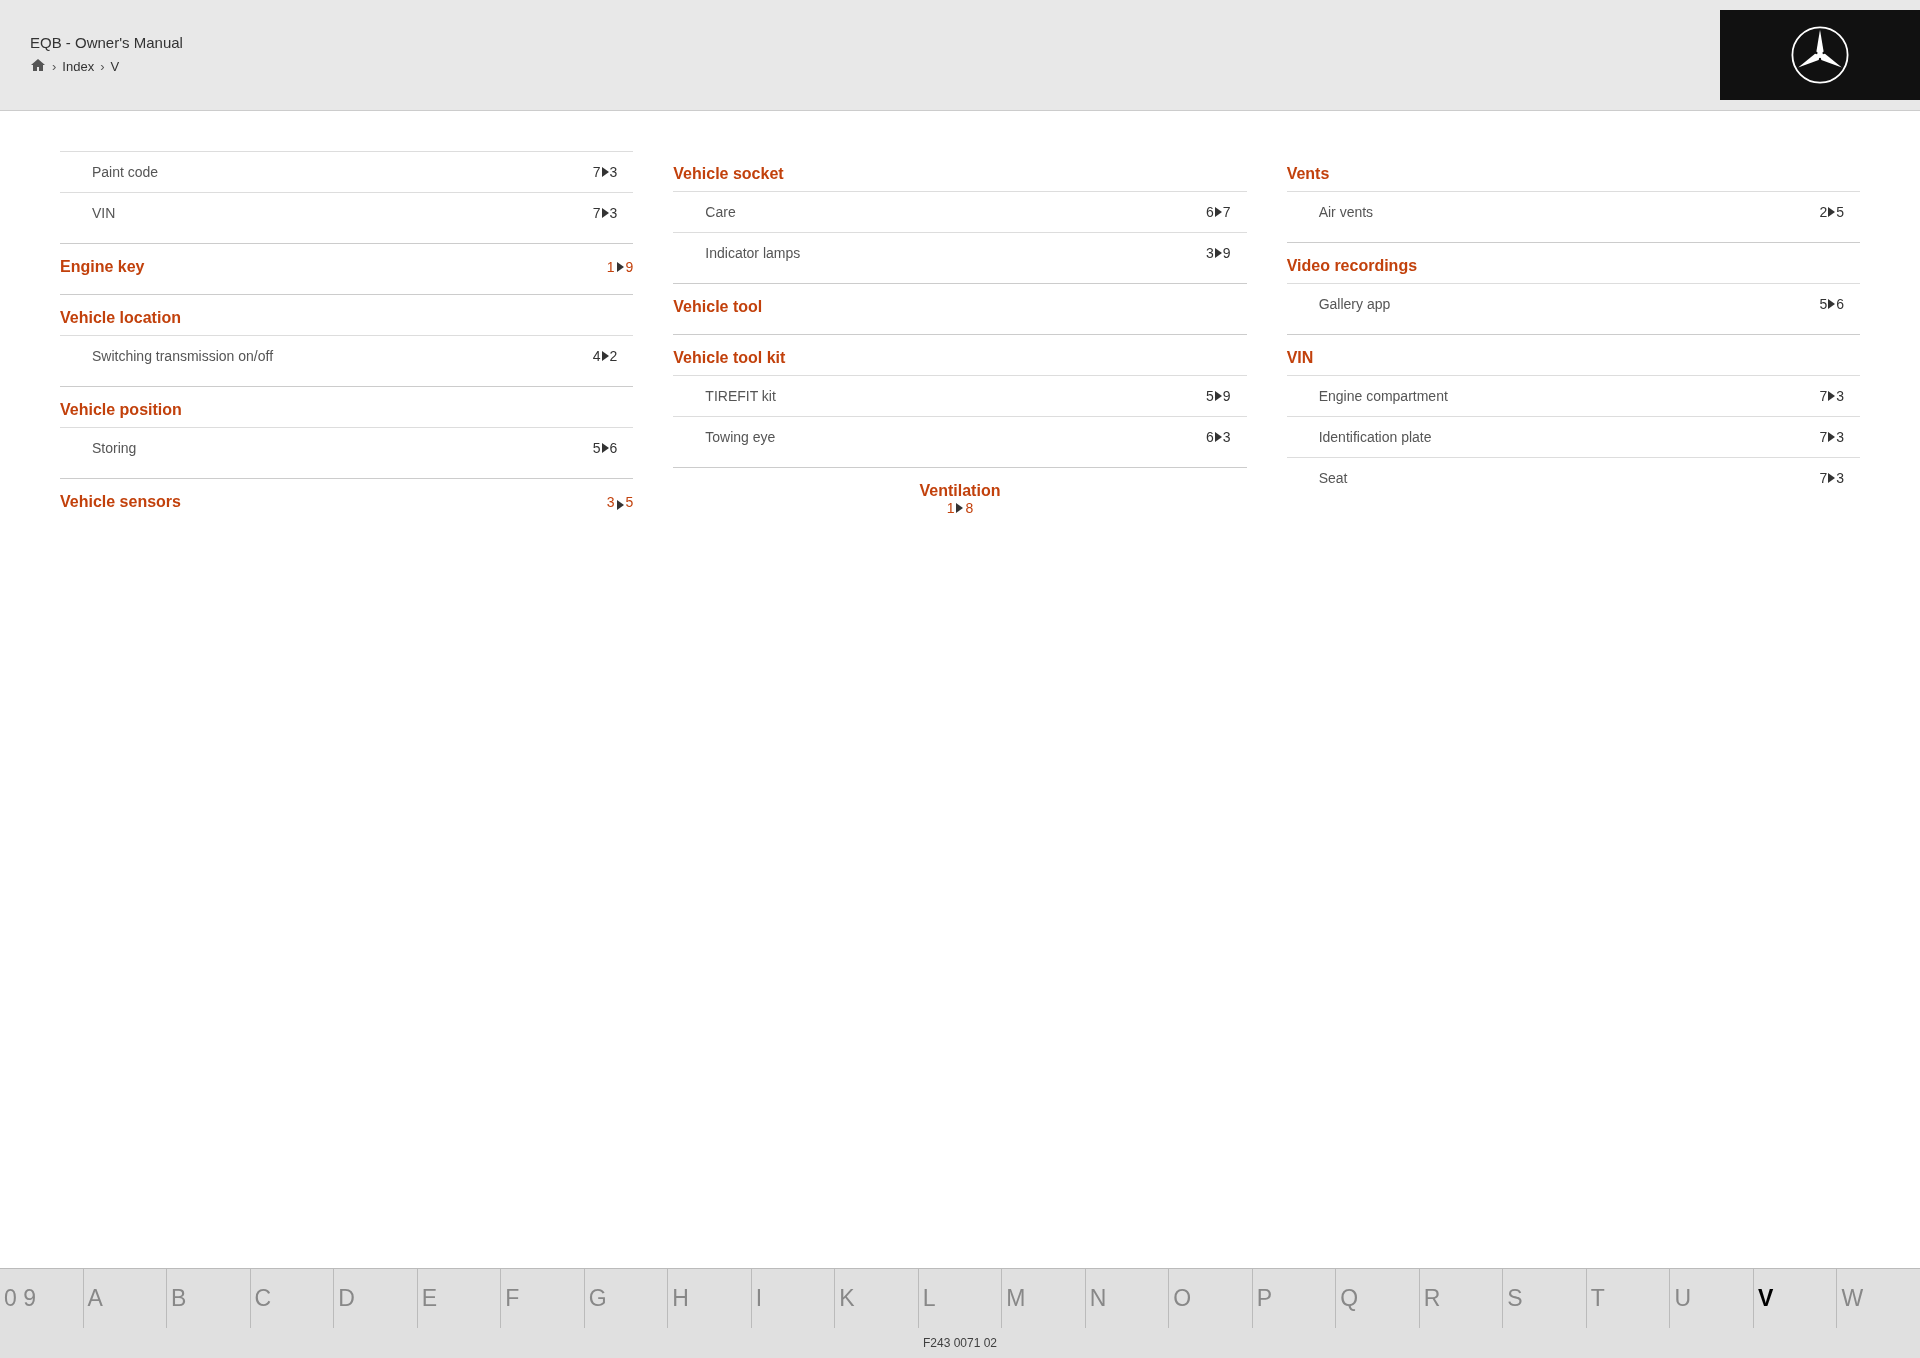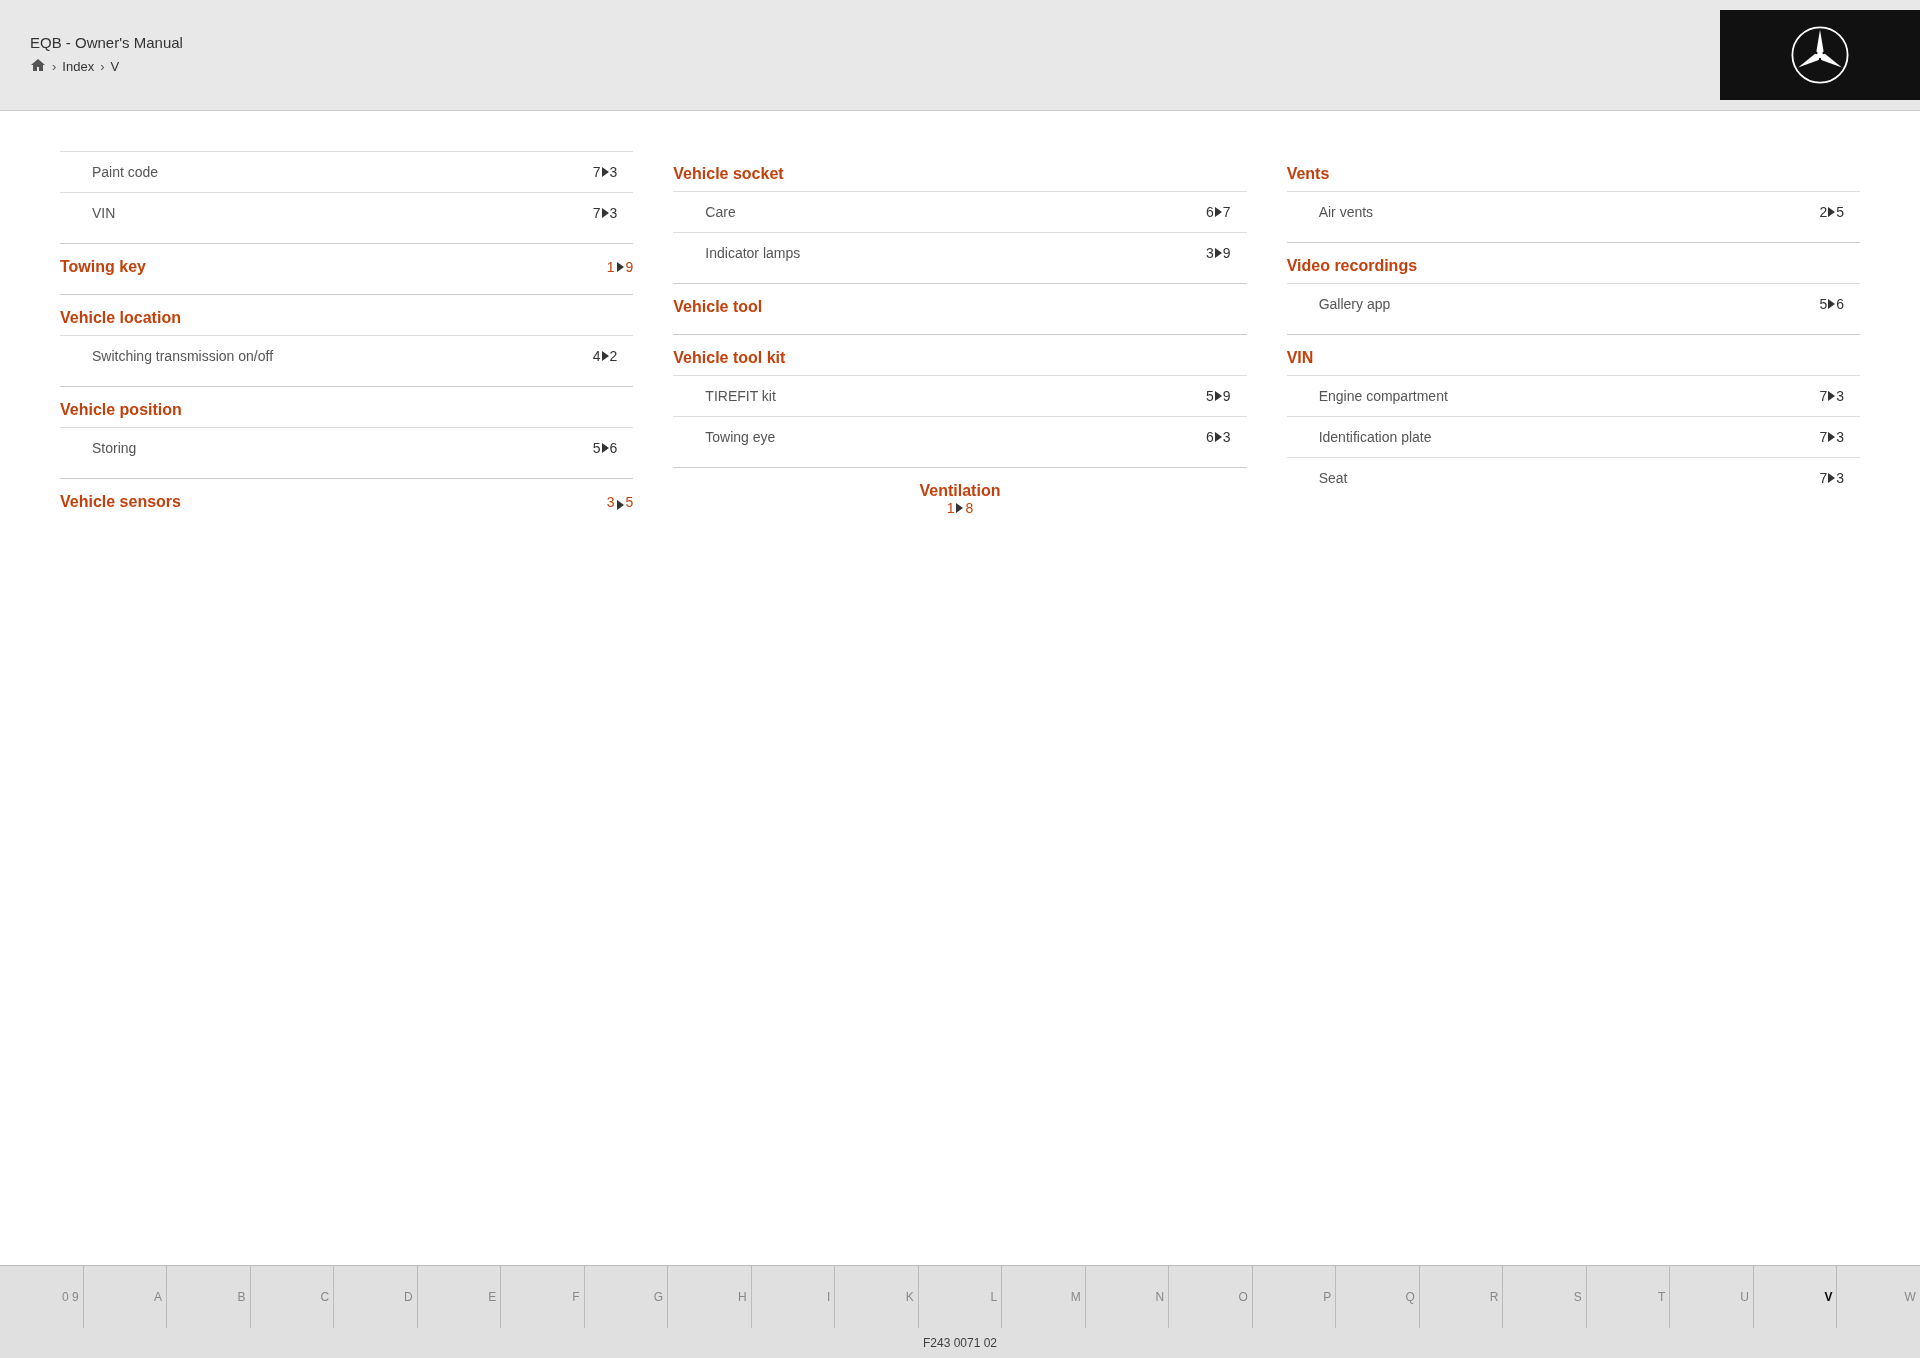--- a/index.html
+++ b/index.html
@@ -135,23 +135,23 @@
     }
     .footer-alphabet {
       display: flex;
       align-items: center;
       justify-content: center;
       gap: 0;
       border-top: 1px solid #bbb;
     }
     .alpha-item {
       flex: 1;
-      text-align: right;
-      padding: 24px 4px;
-      font-size: 12px;
+      text-align: left;
+      padding: 16px 4px;
+      font-size: 23px;
       color: #888;
       cursor: pointer;
       border-right: 1px solid #bbb;
       font-weight: normal;
     }
     .alpha-item:last-child {
       border-right: none;
     }
     .alpha-item.active {
       color: #000;
@@ -204,21 +204,21 @@
           <div class="sub-entry-row">
             <span class="entry-label">Paint code</span>
             <span class="entry-page">7<span class="arrow"></span>3</span>
           </div>
           <div class="sub-entry-row">
             <span class="entry-label">VIN</span>
             <span class="entry-page">7<span class="arrow"></span>3</span>
           </div>
         </div>
         <div class="section-heading" style="display: flex; justify-content: space-between; align-items: center;">
-          <span>Towing key</span>
+          <span>Engine key</span>
           <span style="display: flex; align-items: center; font-weight: normal; font-size: 14px;">1<span style="display:inline-block;width:0;height:0;border-top:5px solid transparent;border-bottom:5px solid transparent;border-left:7px solid #333;margin:0 2px;"></span>9</span>
         </div>
         <div class="section-heading">Vehicle location</div>
         <div>
           <div class="sub-entry-row">
             <span class="entry-label">Switching transmission on/off</span>
             <span class="entry-page">4<span class="arrow"></span>2</span>
           </div>
         </div>
         <div class="section-heading">Vehicle position</div>

